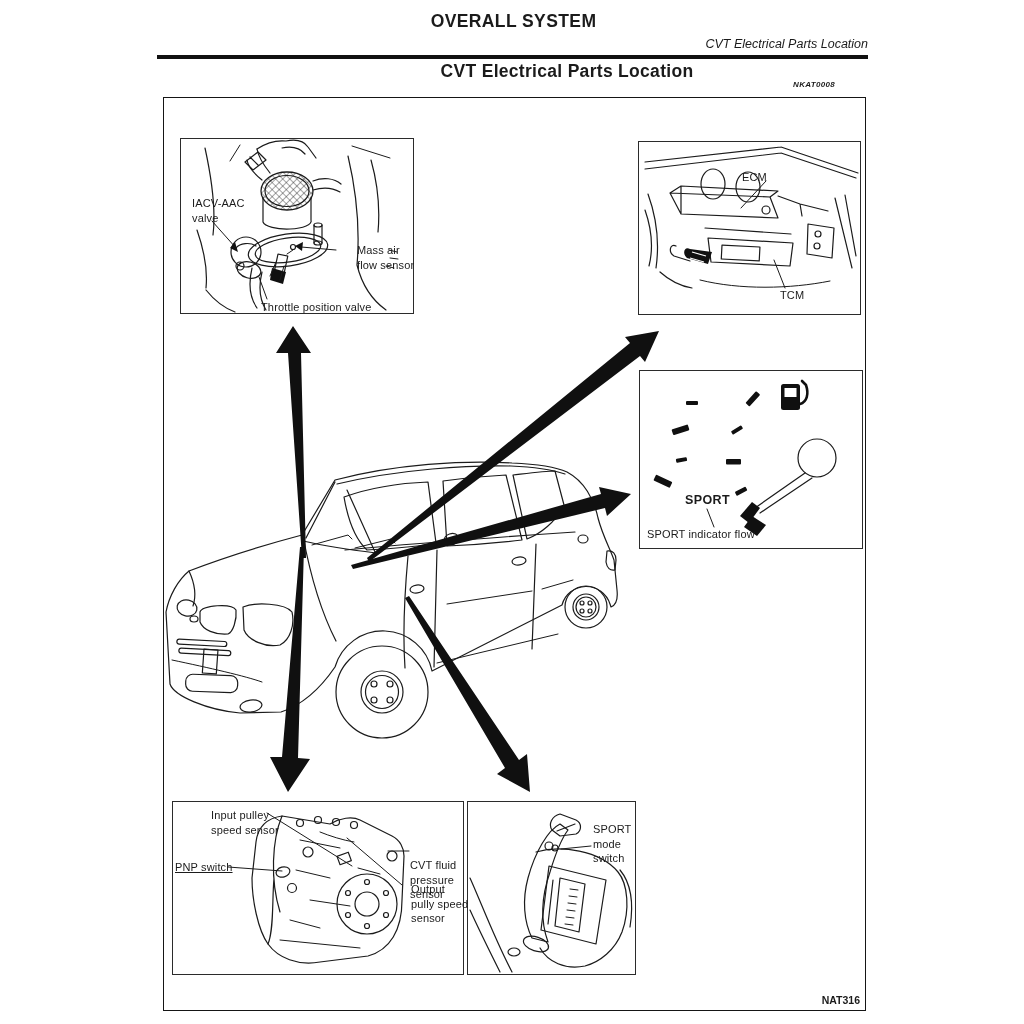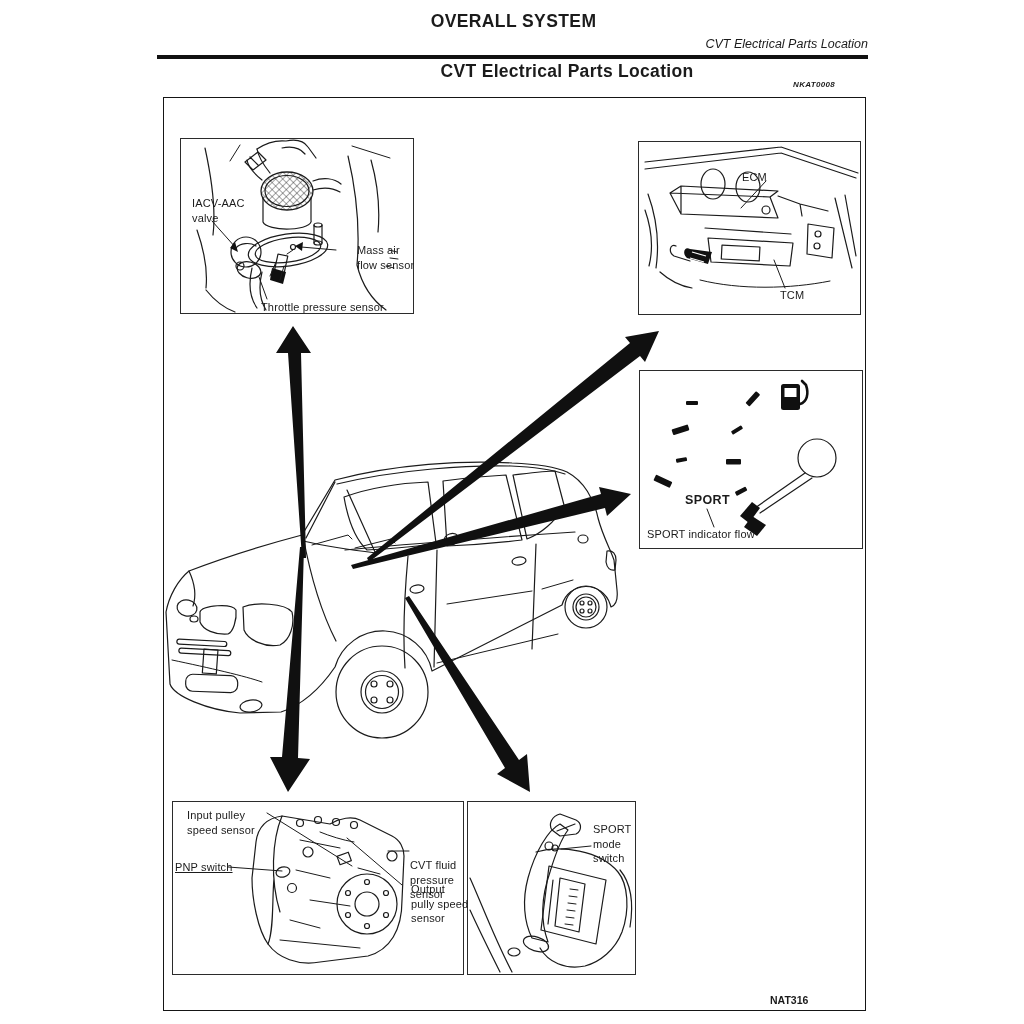--- a/index.html
+++ b/index.html
@@ -8,21 +8,21 @@
   .abs{position:absolute;}
   .hdr-title{left:163px;top:11px;width:701px;text-align:center;font-size:17.5px;font-weight:bold;letter-spacing:.4px;}
   .hdr-sub{left:500px;top:37px;width:368px;text-align:right;font-style:italic;font-size:12.5px;font-weight:500;}
   .hdr-rule{left:157px;top:55px;width:711px;height:3.5px;background:#111;}
   .sec-title{left:163px;top:61px;width:808px;text-align:center;font-size:17.5px;font-weight:bold;letter-spacing:.3px;}
   .sec-code{left:760px;top:80px;width:108px;text-align:center;font-style:italic;font-weight:bold;font-size:8px;letter-spacing:.3px;}
   .fig-frame{left:163px;top:97px;width:701px;height:912px;border:1.8px solid #151515;}
   .inset{border:1.4px solid #2b2b2b;background:transparent;}
   .lbl{font-size:11px;line-height:1.32;white-space:pre-line;letter-spacing:.15px;}
   .lbl-bold{font-weight:bold;font-size:12.5px;letter-spacing:.4px;}
-  .fig-code{left:770px;top:994px;width:90px;text-align:left;font-size:10.5px;font-weight:bold;}
+  .fig-code{left:770px;top:994px;width:90px;text-align:right;font-size:10.5px;font-weight:bold;}
   svg{position:absolute;left:0;top:0;pointer-events:none;}
   .ink{stroke:#1b1b1b;fill:none;stroke-width:1.2;stroke-linecap:round;stroke-linejoin:round;}
   .thin{stroke:#1b1b1b;fill:none;stroke-width:1;stroke-linecap:round;}
   .blk{fill:#101010;stroke:none;}
 </style>
 </head>
 <body>
 
 <div class="page">
 
@@ -230,26 +230,26 @@
       <path class="thin" d="M409,851 L388,851"></path>
       <path class="thin" d="M402,885 L347,838"></path>
       <path class="thin" d="M591,846 L561,849"></path>
     </g>
   </svg>
 
   <div class="abs lbl" style="left:192px;top:196px;">IACV-AAC
 valve</div>
   <div class="abs lbl" style="left:337px;top:243px;margin-left:20px;">Mass air
 flow sensor</div>
-  <div class="abs lbl" style="left:261px;top:300px;">Throttle pressure sensor</div>
+  <div class="abs lbl" style="left:261px;top:300px;">Throttle position valve</div>
   <div class="abs lbl" style="left:725px;top:170px;margin-left:17px;">ECM</div>
   <div class="abs lbl" style="left:780px;top:288px;">TCM</div>
   <div class="abs lbl lbl-bold" style="left:685px;top:492px;">SPORT</div>
   <div class="abs lbl" style="left:647px;top:527px;">SPORT indicator flow</div>
-  <div class="abs lbl" style="left:187px;top:808px;">Input pulley
+  <div class="abs lbl" style="left:211px;top:808px;">Input pulley
 speed sensor</div>
   <div class="abs lbl" style="left:175px;top:860px;text-decoration:underline;">PNP switch</div>
   <div class="abs lbl" style="left:410px;top:830px;margin-top:28px;">CVT fluid
 pressure
 sensor</div>
   <div class="abs lbl" style="left:403px;top:882px;margin-left:8px;">Output
 pully speed
 sensor</div>
   <div class="abs lbl" style="left:593px;top:822px;">SPORT
 mode

